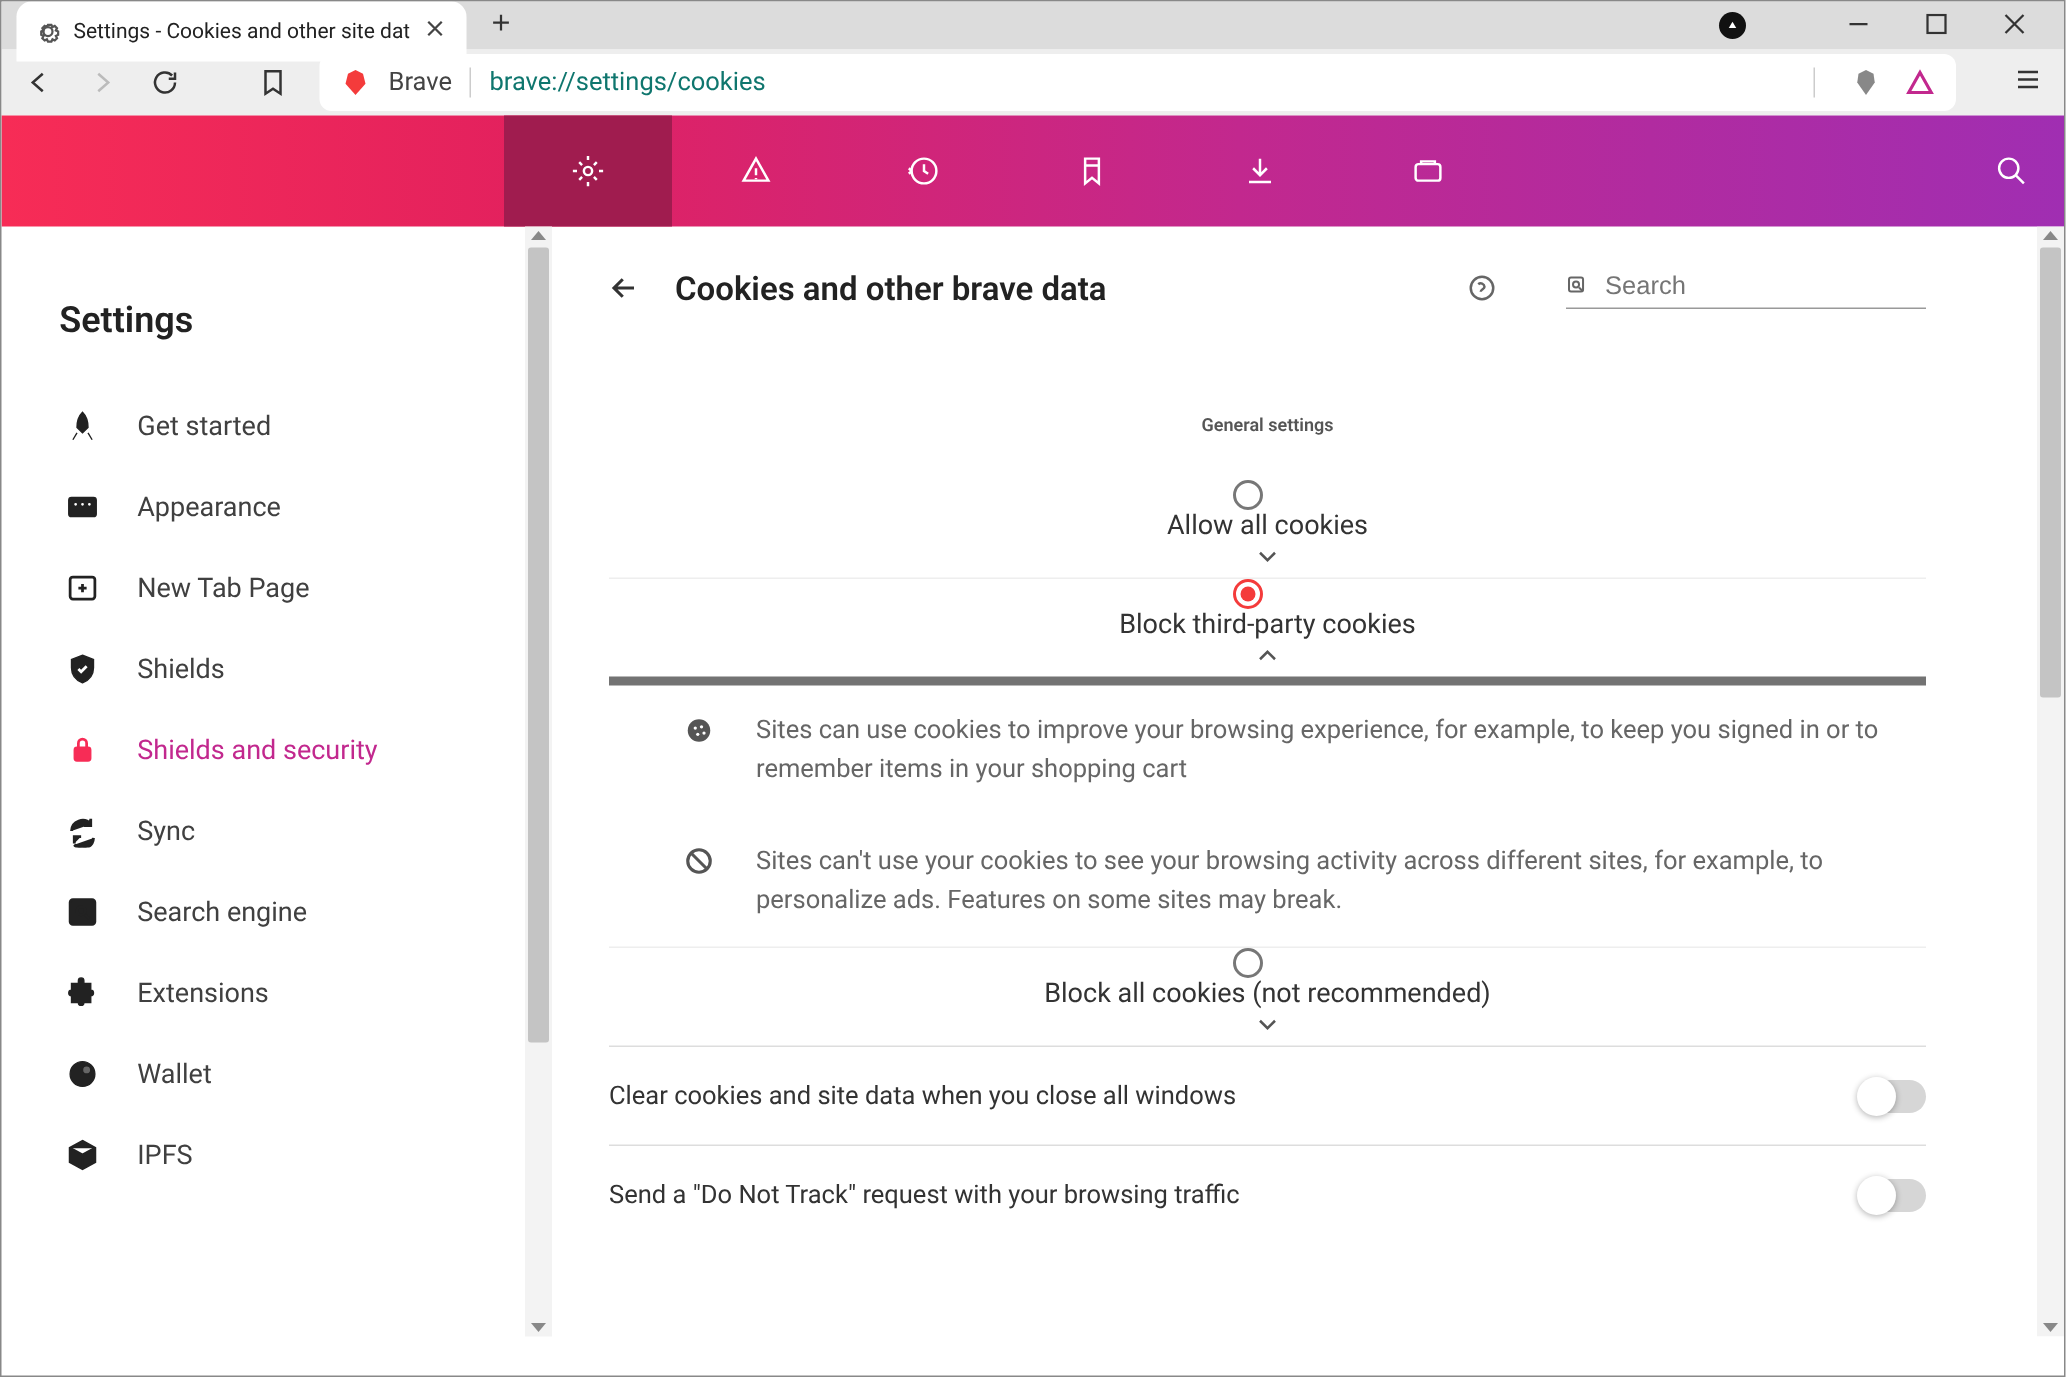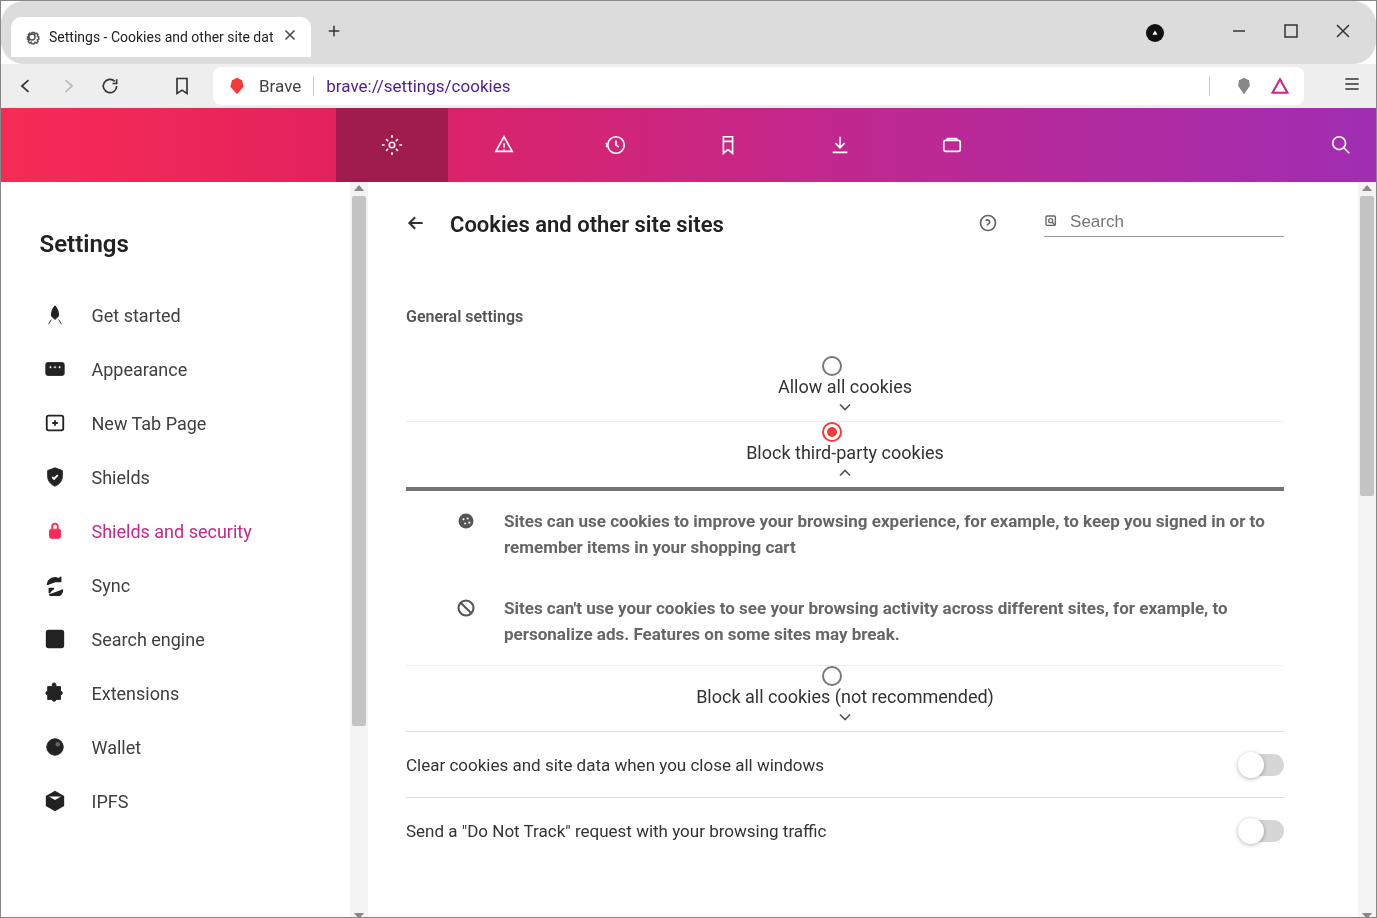--- a/index.html
+++ b/index.html
@@ -2,36 +2,36 @@
 <html><head>
 <meta charset="utf-8">
 <style>
 * { box-sizing: border-box; margin: 0; padding: 0; }
 body {
   font-family: -apple-system, BlinkMacSystemFont, "Segoe UI", Roboto, Arial, sans-serif;
   width: 1377px; height: 918px; overflow: hidden; background: #fff;
   border: 1px solid #888;
 }
 
-.titlebar { height: 63px; background: #dcdcdc; display: flex; align-items: center; border-radius: 23px; }
+.titlebar { height: 32px; background: #dcdcdc; display: flex; align-items: center; }
 .tab { background: #fff; height: 40px; margin-left: 10px; margin-top: 8px; border-radius: 10px 10px 0 0; display: flex; align-items: center; padding: 0 12px; min-width: 280px; gap: 8px; }
 .tab-title { font-size: 14px; color: #222; white-space: nowrap; overflow: hidden; text-overflow: ellipsis; flex: 1; }
 .tab-close { color: #444; cursor: pointer; }
 .newtab { margin-left: 14px; color: #333; }
 .wincontrols { margin-left: auto; display: flex; gap: 38px; padding-right: 26px; align-items: center; }
 .wincontrols svg { width: 14px; height: 14px; }
 .shield-small { width: 18px; height: 18px; background: #111; border-radius: 50%; display: flex; align-items: center; justify-content: center; margin-right: 30px; }
 .shield-small svg { width: 10px; height: 10px; }
 
 .addressbar { height: 44px; background: #eee; display: flex; align-items: center; padding: 0 14px; gap: 20px; }
 .nav-btn { width: 22px; height: 22px; display: flex; align-items: center; justify-content: center; color: #444; }
 .nav-btn.disabled { color: #bbb; }
 .urlbox { flex: 1; background: #fff; border-radius: 8px; height: 38px; display: flex; align-items: center; padding: 0 14px; gap: 12px; font-size: 17px; color: #444; }
 .urlbox .divider { width: 1px; height: 20px; background: #ccc; }
-.url-text { color: #4c1d95; text-align: center; }
+.url-text { color: #0f766e; text-align: center; }
 .url-ext { display: flex; gap: 16px; align-items: center; margin-left: 12px; }
 .hamburger { margin-left: 18px; }
 
 .gradient-bar { height: 74px; background: linear-gradient(90deg, #f72c56 0%, #e3215e 25%, #c2288e 60%, #a02eb2 100%); display: flex; align-items: center; }
 .gradient-item { width: 112px; height: 74px; display: flex; align-items: center; justify-content: center; color: #fff; }
 .gradient-item.active { background: #a01c4f; }
 .gradient-spacer { flex: 1; }
 .gradient-search { width: 70px; display: flex; align-items: center; justify-content: center; color: #fff; }
 .gradient-bar svg { width: 22px; height: 22px; stroke: #fff; fill: none; stroke-width: 1.8; }
 
@@ -52,32 +52,32 @@
 .scroll-thumb { position: absolute; left: 2px; width: 14px; background: #c4c4c4; border-radius: 2px; }
 
 .content-wrap { flex: 1; position: relative; overflow: hidden; }
 .content { padding: 30px 92px 0 40px; }
 .page-head { display: flex; align-items: center; gap: 24px; margin-bottom: 70px; }
 .back-arrow { cursor: pointer; }
 .page-title { font-size: 22px; font-weight: 600; color: #222; flex: 1; }
 .help-icon { color: #666; margin-right: 22px; }
 .search-box { display: flex; align-items: center; gap: 10px; border-bottom: 1px solid #999; padding-bottom: 4px; width: 240px; }
 .search-box input { border: none; outline: none; font-size: 17px; color: #555; width: 100%; }
-.section-title { font-size: 16px; font-weight: 600; color: #555; margin-bottom: 30px; }
+.section-title { font-size: 12px; font-weight: 600; color: #555; margin-bottom: 30px; text-align: center; }
 .radio-row { display: flex; align-items: center; min-height: 64px; cursor: pointer; flex-direction: column; }
 .radio-row + .radio-row { border-top: 1px solid #eee; }
 .radio { width: 20px; height: 20px; border: 2.5px solid #777; border-radius: 50%; flex-shrink: 0; margin-right: 26px; position: relative; }
 .radio.selected { border-color: #f43b3b; }
 .radio.selected::after { content: ''; position: absolute; top: 3px; left: 3px; right: 3px; bottom: 3px; background: #f43b3b; border-radius: 50%; }
 .radio-label { font-size: 18px; color: #333; flex: 1; }
 .expand { color: #555; }
 .sub-desc { display: flex; gap: 24px; padding: 18px 0 18px 50px; }
 .sub-desc .subicon { width: 24px; flex-shrink: 0; display: flex; align-items: flex-start; padding-top: 2px; color: #555; }
 .sub-desc p { font-size: 17px; line-height: 1.5; color: #666; }
-.sub-group { border-top: 4px solid #737373; border-bottom: 1px solid #eee; font-weight: bold; }
+.sub-group { border-top: 6px solid #737373; border-bottom: 1px solid #eee; }
 .toggle-row { display: flex; align-items: center; min-height: 66px; border-top: 1px solid #ddd; font-size: 17px; color: #333; }
 .toggle-label { flex: 1; }
 .toggle { width: 44px; height: 22px; background: #d6d6d6; border-radius: 11px; position: relative; }
 .toggle::after { content: ''; position: absolute; width: 26px; height: 26px; background: #fff; border-radius: 50%; top: -2px; left: -2px; box-shadow: 0 1px 4px rgba(0,0,0,.3); }
 .scrollbar-right { position: absolute; right: 0; top: 0; width: 18px; height: 100%; background: #f3f3f3; }
 .scrollbar-right::before, .scrollbar-right::after { content: ''; position: absolute; left: 4px; width: 0; height: 0; border-left: 5px solid transparent; border-right: 5px solid transparent; }
 .scrollbar-right::before { top: 3px; border-bottom: 6px solid #888; }
 .scrollbar-right::after { bottom: 3px; border-top: 6px solid #888; }
 
 svg.ic20 { width: 20px; height: 20px; }
@@ -304,21 +304,21 @@
         <div class="scroll-thumb" style="top:14px;height:530px"></div>
       </div>
   </div>
 
   <div class="content-wrap">
     <div class="content">
       <div class="page-head">
         <span class="back-arrow"><svg class="ic20" viewBox="0 0 24 24">
               <path fill="none" stroke="#333" stroke-width="2.5" d="M20 12H4m7-7l-7 7 7 7"></path>
             </svg></span>
-        <span class="page-title">Cookies and other site sites</span>
+        <span class="page-title">Cookies and other brave data</span>
         <span class="help-icon"><svg class="ic20" viewBox="0 0 24 24" fill="none" stroke="#666" stroke-width="2">
               <circle cx="12" cy="12" r="9"></circle>
               <path d="M9 9a3 3 0 015 2c0 2-3 2-3 4m0 3v0"></path>
             </svg></span>
         <div class="search-box">
           <svg class="ic18" viewBox="0 0 24 24" fill="none" stroke="#666" stroke-width="2">
               <rect x="3" y="3" width="14" height="14" rx="2"></rect>
               <circle cx="10" cy="10" r="3"></circle>
               <path d="M13 13l4 4"></path>
             </svg>

